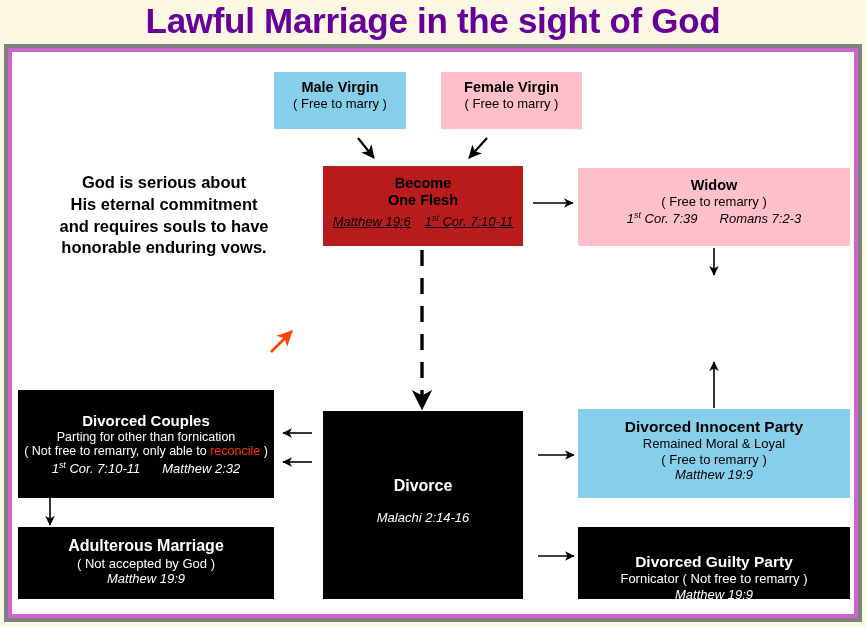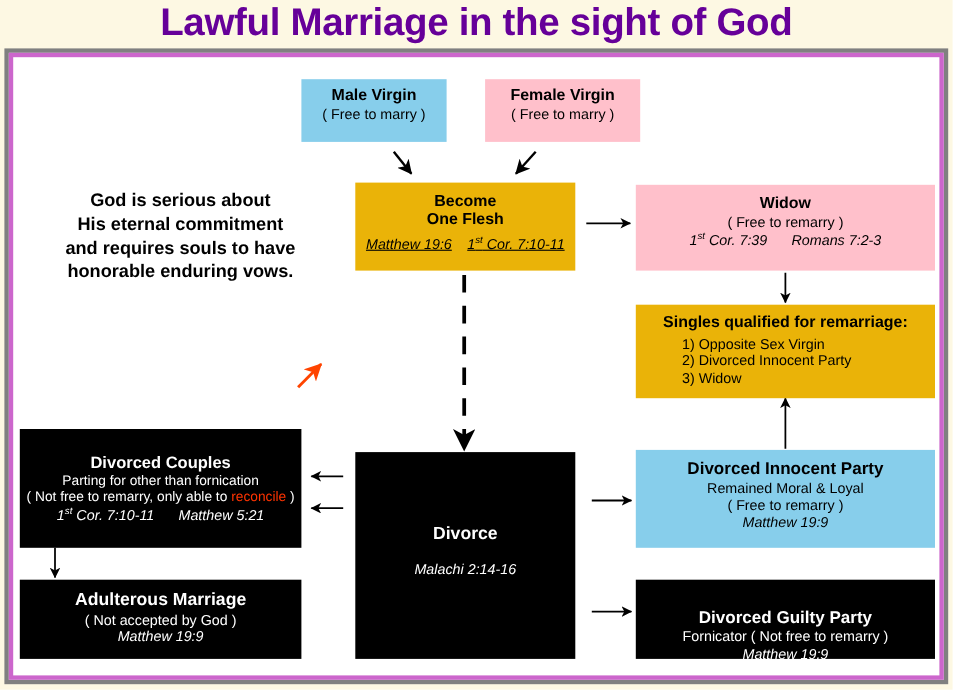--- a/index.html
+++ b/index.html
@@ -66,21 +66,21 @@
   }
   .box .t1 {
     font-weight: bold;
   }
   .dark {
     background: #000000;
     color: #ffffff;
   }
   .blue { background: #87CEEB; color: #000000; }
   .pink { background: #FFC0CB; color: #000000; }
-  .yellow { background: #eab308; color: #000000; }
+  .yellow { background: #b91c1c; color: #000000; }
   .ital { font-style: italic; }
   .red { color: #FF3300; }
   sup {
     font-size: 0.68em;
     vertical-align: super;
     line-height: 0;
   }
   .statement {
     position: absolute;
     text-align: center;
@@ -198,33 +198,27 @@
         </div>
 
         <div class="box pink" style="left:578px; top:168px; width:272px; height:78px; padding-top:9px;">
           <div class="t1" style="font-size:14.5px;">Widow</div>
           <div style="font-size:13px;">( Free to remarry )</div>
           <div class="ital" style="font-size:13px; margin-top:2px;">
             <span><span>1</span><sup>st</sup><span> Cor. 7:39</span></span><span class="gap"></span><span>Romans 7:2-3</span>
           </div>
         </div>
 
-        <div class="box yellow" style="left:578px; top:277px; width:272px; height:85px; padding-top:8px;">
-          <div class="t1" style="font-size:14.5px;">Singles qualified for remarriage:</div>
-          <div class="listline" style="font-size:13px; margin-top:3px;">1) Opposite Sex Virgin</div>
-          <div class="listline" style="font-size:13px;">2) Divorced Innocent Party</div>
-          <div class="listline" style="font-size:13px;">3) Widow</div>
-        </div>
 
         <div class="box dark" style="left:18px; top:390px; width:256px; height:108px; padding-top:22px;">
           <div class="t1" style="font-size:15px;">Divorced Couples</div>
           <div style="font-size:12.5px;">Parting for other than fornication</div>
           <div style="font-size:12.5px;"><span>( Not free to remarry, only able to </span><span class="red">reconcile</span><span> )</span></div>
           <div class="ital" style="font-size:13px; margin-top:2px;">
-            <span><span>1</span><sup>st</sup><span> Cor. 7:10-11</span></span><span class="gap"></span><span>Matthew 5:21</span>
+            <span><span>1</span><sup>st</sup><span> Cor. 7:10-11</span></span><span class="gap"></span><span>Matthew 2:32</span>
           </div>
         </div>
 
         <div class="box dark" style="left:18px; top:527px; width:256px; height:72px; padding-top:10px;">
           <div class="t1" style="font-size:16px;">Adulterous Marriage</div>
           <div style="font-size:13px;">( Not accepted by God )</div>
           <div class="ital" style="font-size:13px;">Matthew 19:9</div>
         </div>
 
         <div class="box dark" style="left:323px; top:411px; width:200px; height:188px; padding-top:66px;">

